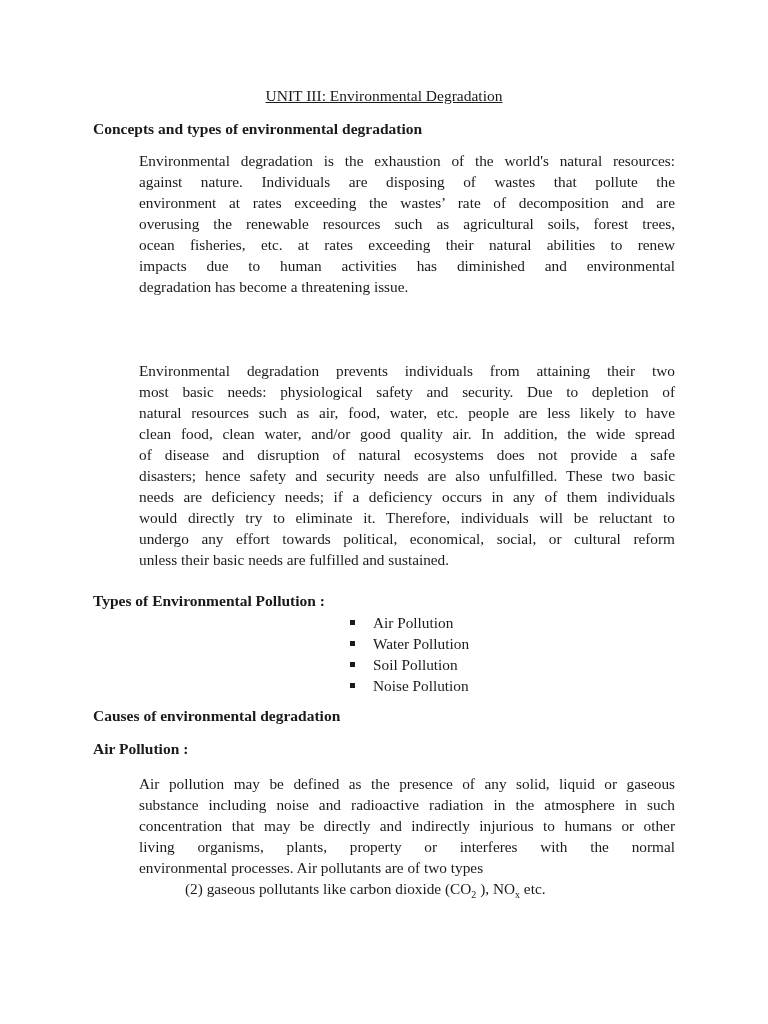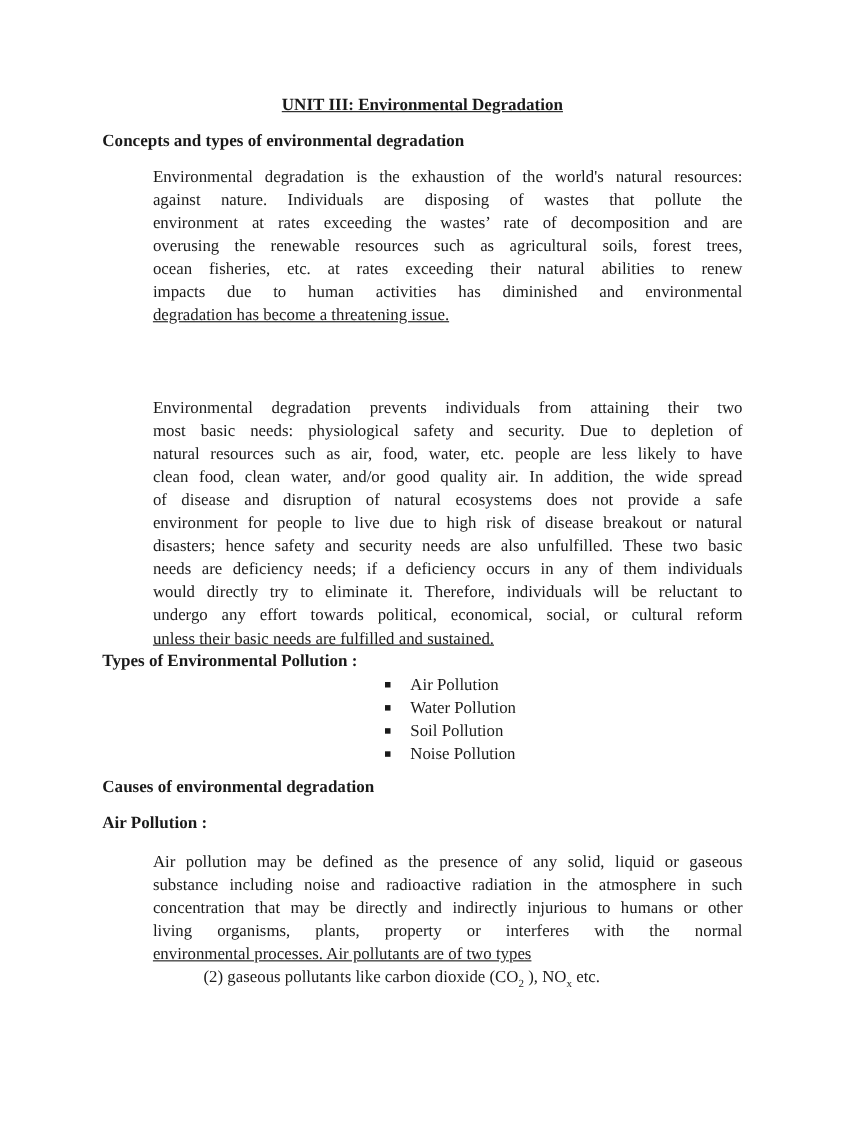--- a/index.html
+++ b/index.html
@@ -3,33 +3,33 @@
   <meta charset="utf-8">
   <style>
     html, body { margin: 0; padding: 0; }
     body {
       width: 768px; height: 1024px; background: #ffffff; position: relative; overflow: hidden;
       font-family: "DejaVu Serif", "Liberation Serif", serif; color: #1a1a1a;
     }
     .page { position: absolute; left: 0; top: 0; width: 768px; height: 1024px; }
     .title {
       position: absolute; top: 87px; left: 0; width: 768px; text-align: center;
-      font-family: "Liberation Serif", serif; font-weight: bold; font-size: 15.5px;
+      font-family: "Liberation Serif", serif; font-weight: normal; font-size: 15.5px;
       text-decoration: underline;
     }
     .heading {
       position: absolute; left: 93px; font-family: "Liberation Serif", serif;
       font-weight: bold; font-size: 15.5px;
     }
     .para { position: absolute; left: 139px; width: 536px; }
     .line {
       font-family: "Liberation Serif", serif; font-size: 15.3px; height: 21px; line-height: 21px;
       text-align: justify; text-align-last: justify; white-space: nowrap; overflow: visible;
     }
-    .line.last { text-align-last: left; text-decoration: underline; }
+    .line.last { text-align-last: left; }
     .bullets { position: absolute; left: 348px; top: 612px; text-align: right; }
     .bullet {
       display: flex; align-items: center; height: 21px; line-height: 21px;
       font-family: "Liberation Serif", serif; font-size: 15.3px;
     }
     .bullet .sq { width: 5px; height: 5px; background: #1a1a1a; margin-right: 18px; margin-left: 2px; }
     .sub { position: absolute; left: 185px; }
     .sub .line { text-align: left; text-align-last: left; }
   </style>
 </head>
@@ -49,21 +49,20 @@
     <div class="line">impacts due to human activities has diminished and environmental</div>
     <div class="line last">degradation has become a threatening issue.</div>
   </div>
 
   <div class="para" style="top:360px;">
     <div class="line">Environmental degradation prevents individuals from attaining their two</div>
     <div class="line">most basic needs: physiological safety and security. Due to depletion of</div>
     <div class="line">natural resources such as air, food, water, etc. people are less likely to have</div>
     <div class="line">clean food, clean water, and/or good quality air. In addition, the wide spread</div>
     <div class="line">of disease and disruption of natural ecosystems does not provide a safe</div>
-    <div class="line">environment for people to live due to high risk of disease breakout or natural</div>
     <div class="line">disasters; hence safety and security needs are also unfulfilled. These two basic</div>
     <div class="line">needs are deficiency needs; if a deficiency occurs in any of them individuals</div>
     <div class="line">would directly try to eliminate it. Therefore, individuals will be reluctant to</div>
     <div class="line">undergo any effort towards political, economical, social, or cultural reform</div>
     <div class="line last">unless their basic needs are fulfilled and sustained.</div>
   </div>
 
   <div class="heading" style="top:592px;">Types of Environmental Pollution :</div>
 
   <div class="bullets">

